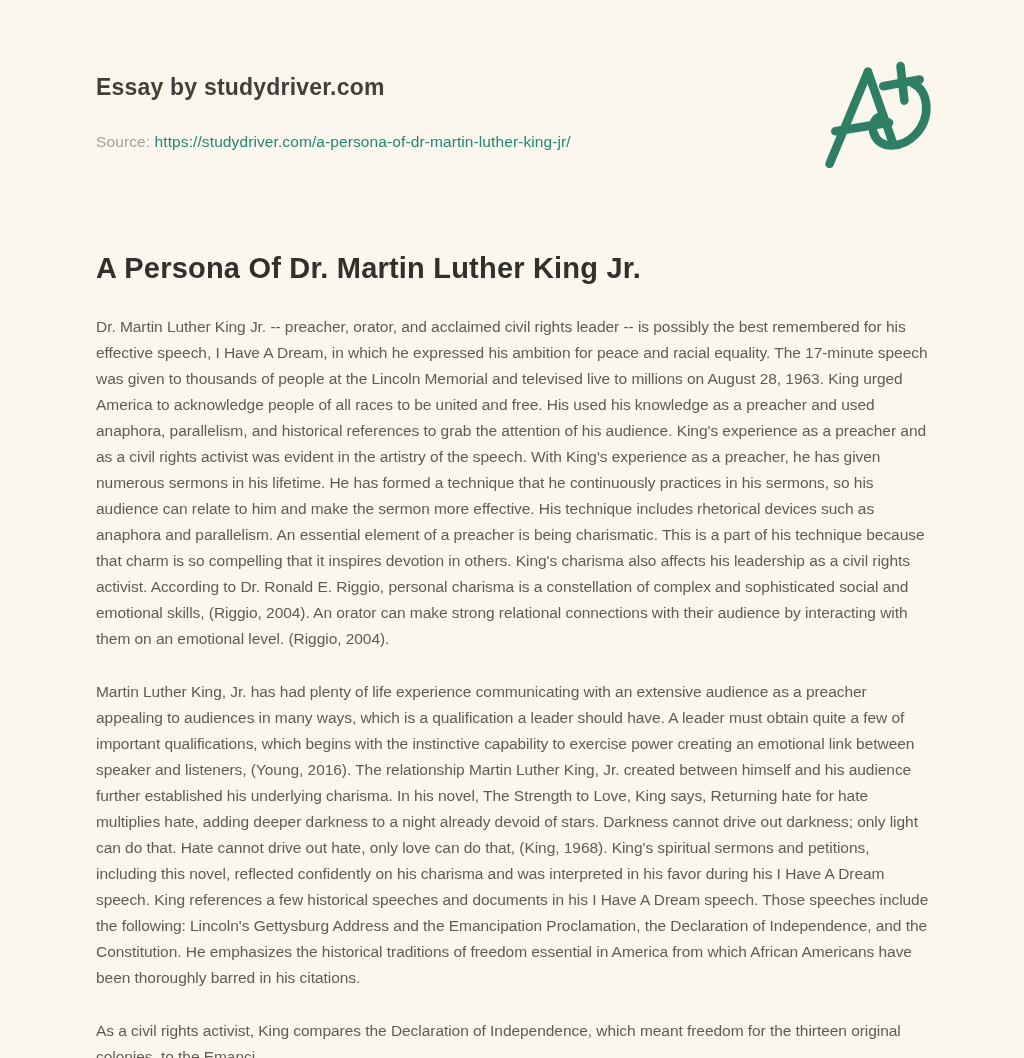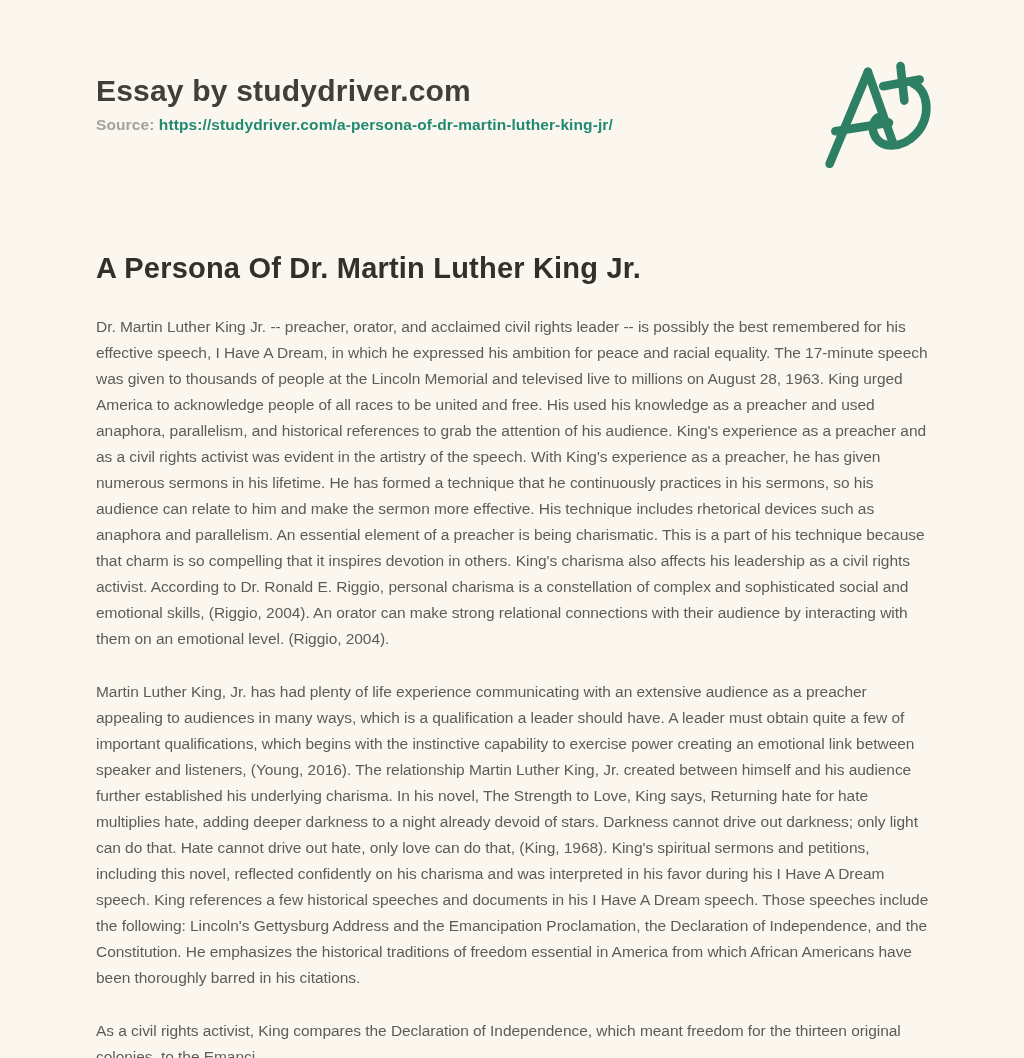--- a/index.html
+++ b/index.html
@@ -14,30 +14,29 @@
     height: 1058px;
     background: #fcf7ee;
     overflow: hidden;
   }
   .header {
     position: absolute;
     left: 96px;
     top: 74px;
   }
   .site-heading {
-    font-size: 30px;
+    font-size: 23px;
     font-weight: 700;
     color: #403f3c;
     letter-spacing: 0.2px;
   }
   .source-line {
-    margin-top: 8px;
+    margin-top: 32px;
     font-size: 15.5px;
     letter-spacing: 0.1px;
-    font-weight: bold;
   }
   .source-label {
     color: #a3a19b;
   }
   .source-link {
     color: #1f8a71;
     text-decoration: none;
   }
   .logo {
     position: absolute;

